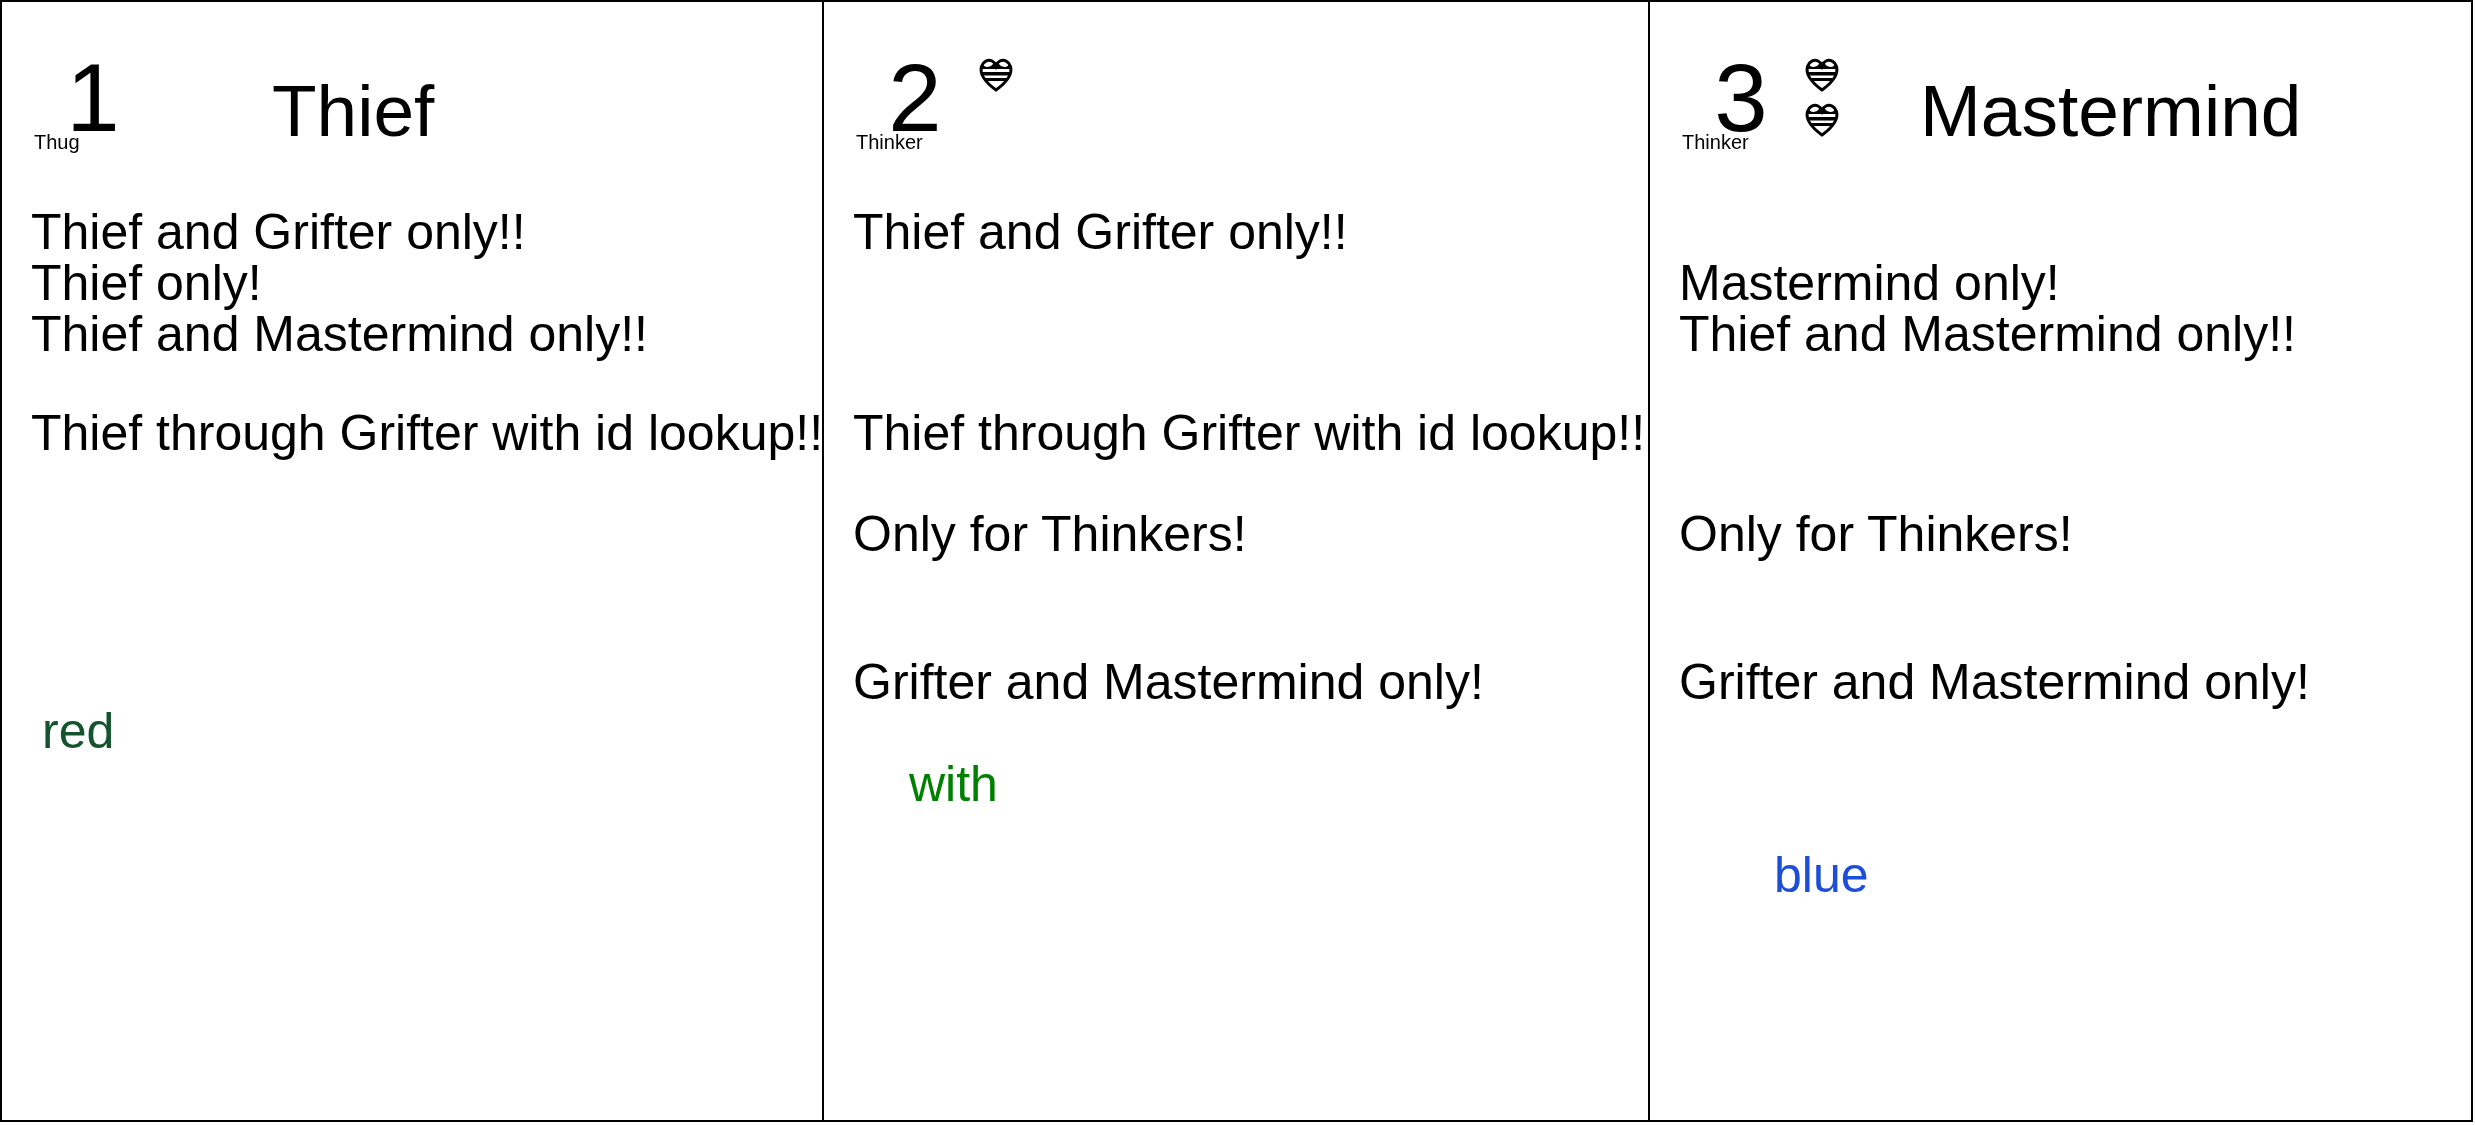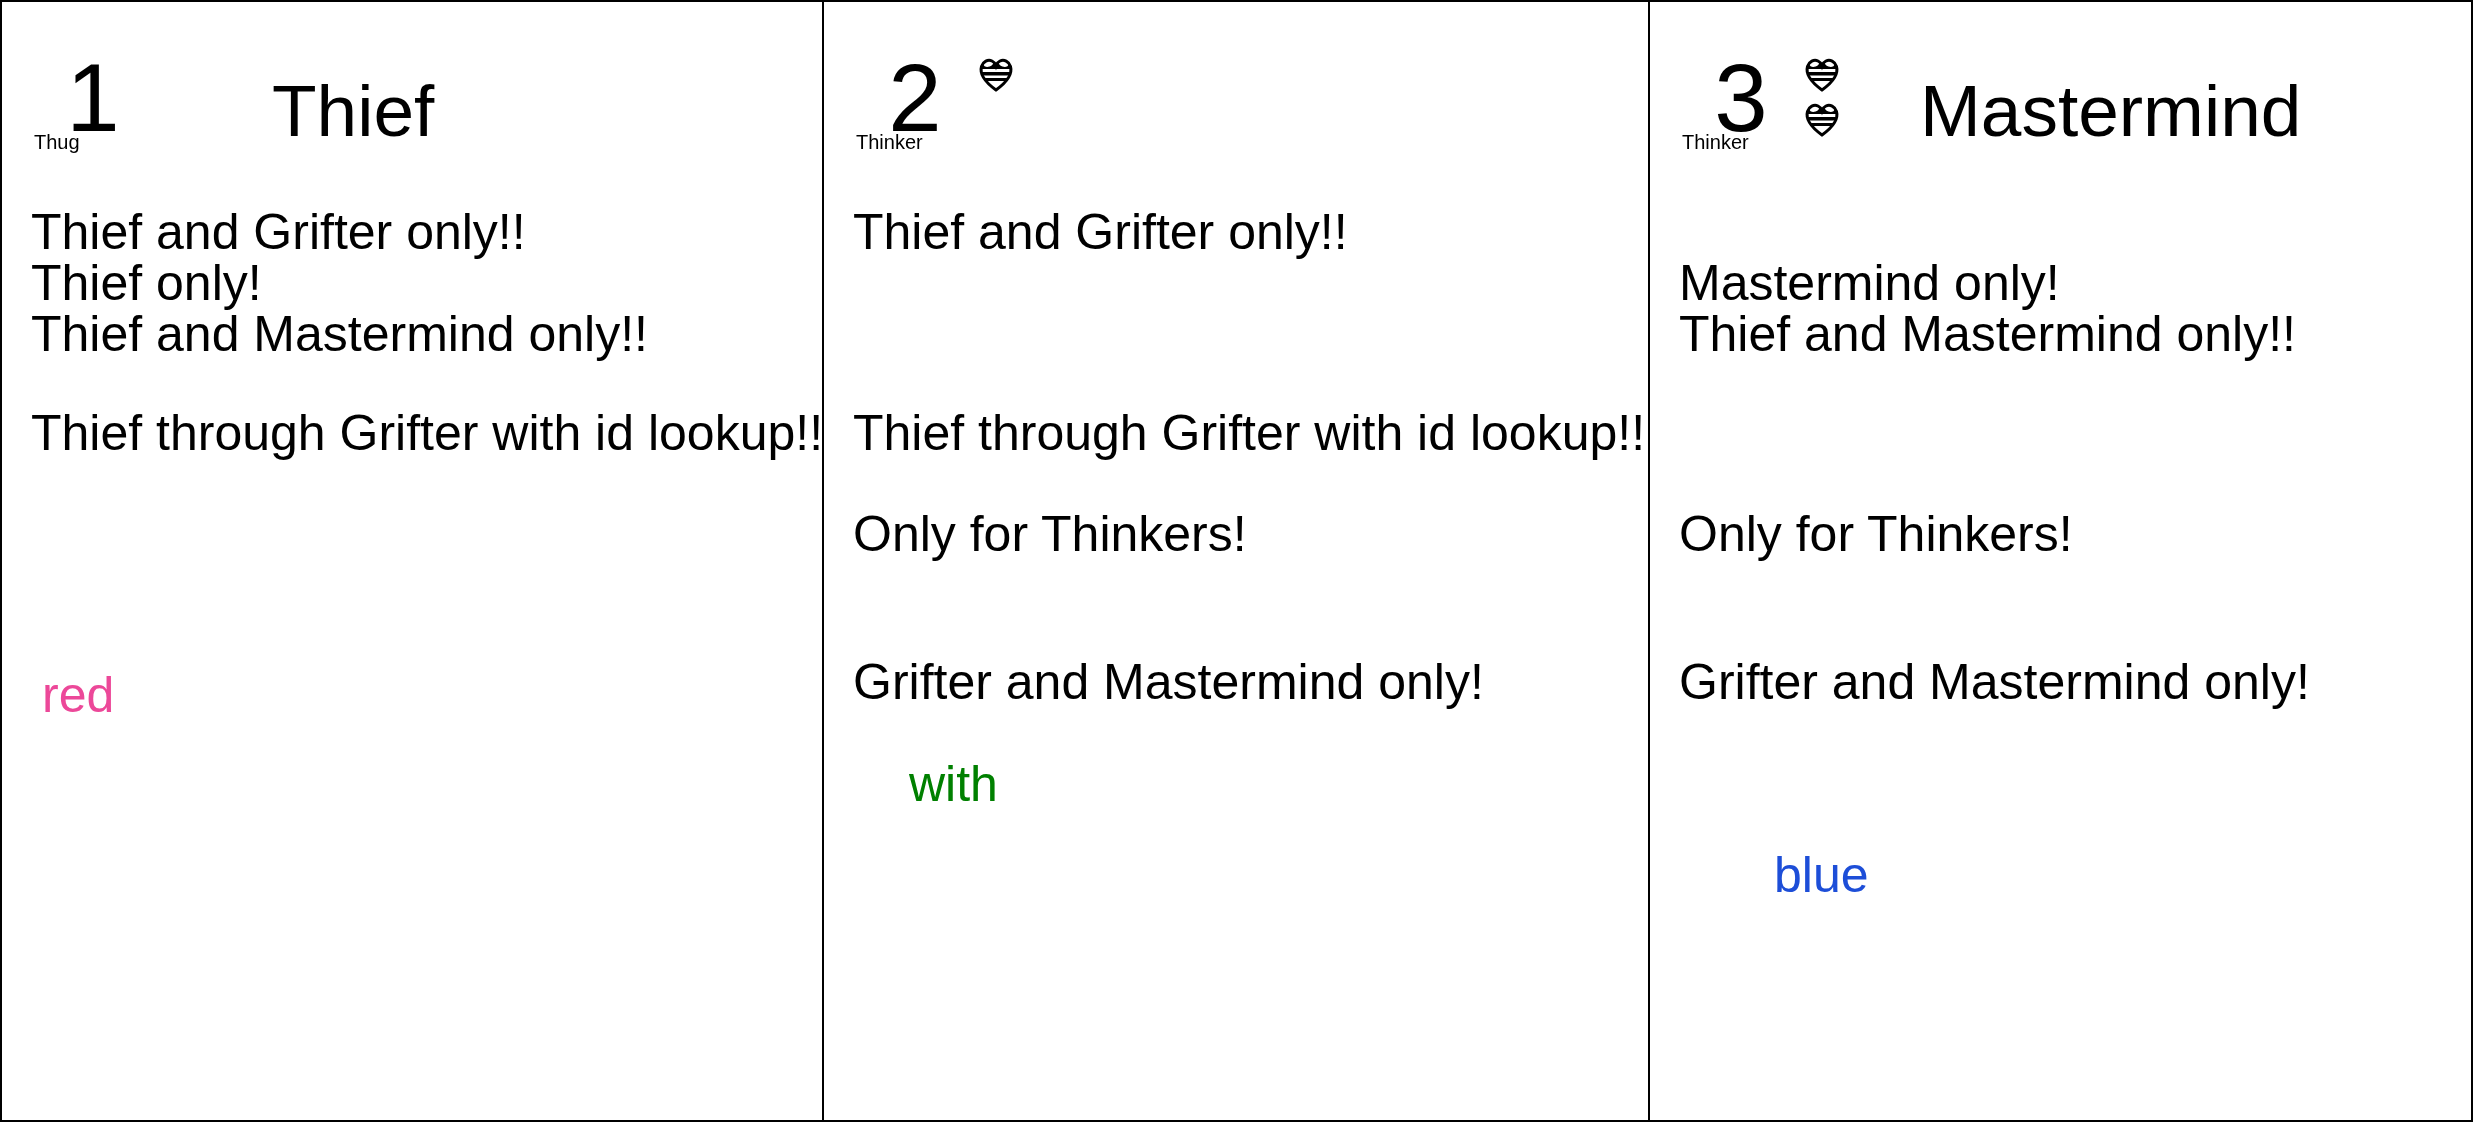--- a/index.html
+++ b/index.html
@@ -82,21 +82,21 @@
     <div class="big-num">1</div>
     <div class="role">Thug</div>
     <div class="hearts"></div>
     <h1 class="title">Thief</h1>
     <div class="lines">
         <div class="line" style="top: 205px;">Thief and Grifter only!!</div>
         <div class="line" style="top: 256px;">Thief only!</div>
         <div class="line" style="top: 307px;">Thief and Mastermind only!!</div>
         <div class="line" style="top: 406px;">Thief through Grifter with id lookup!!</div>
       </div>
-    <div class="color-word" style="color: #ec4899; left: 40px; top: 668px;">red</div>
+    <div class="color-word" style="color: #14532d; left: 40px; top: 704px;">red</div>
   </section>
 
   <section class="panel panel-2">
     <div class="big-num">2</div>
     <div class="role">Thinker</div>
     <div class="hearts">
         <svg class="heart" viewBox="0 0 40 40">
     <g clip-path="url(#heartClip)">
       <rect x="0" y="3" width="40" height="12" fill="#000"></rect>
       <ellipse cx="12.5" cy="9.5" rx="5" ry="3.2" fill="#fff" transform="rotate(-20 12.5 9.5)"></ellipse>

